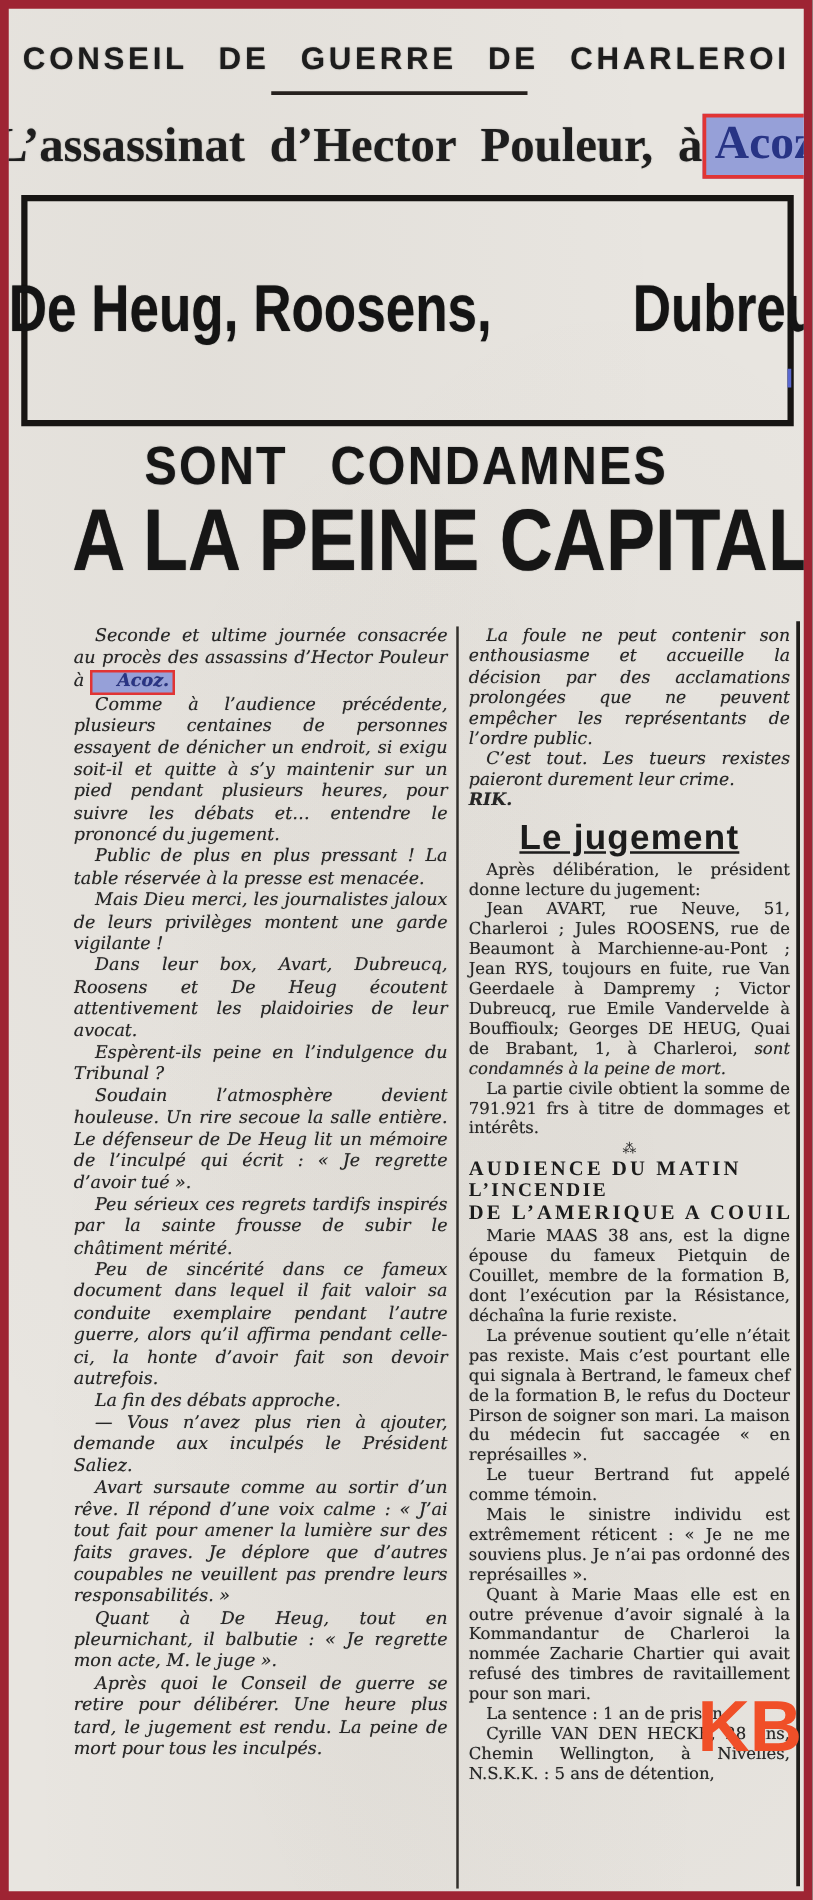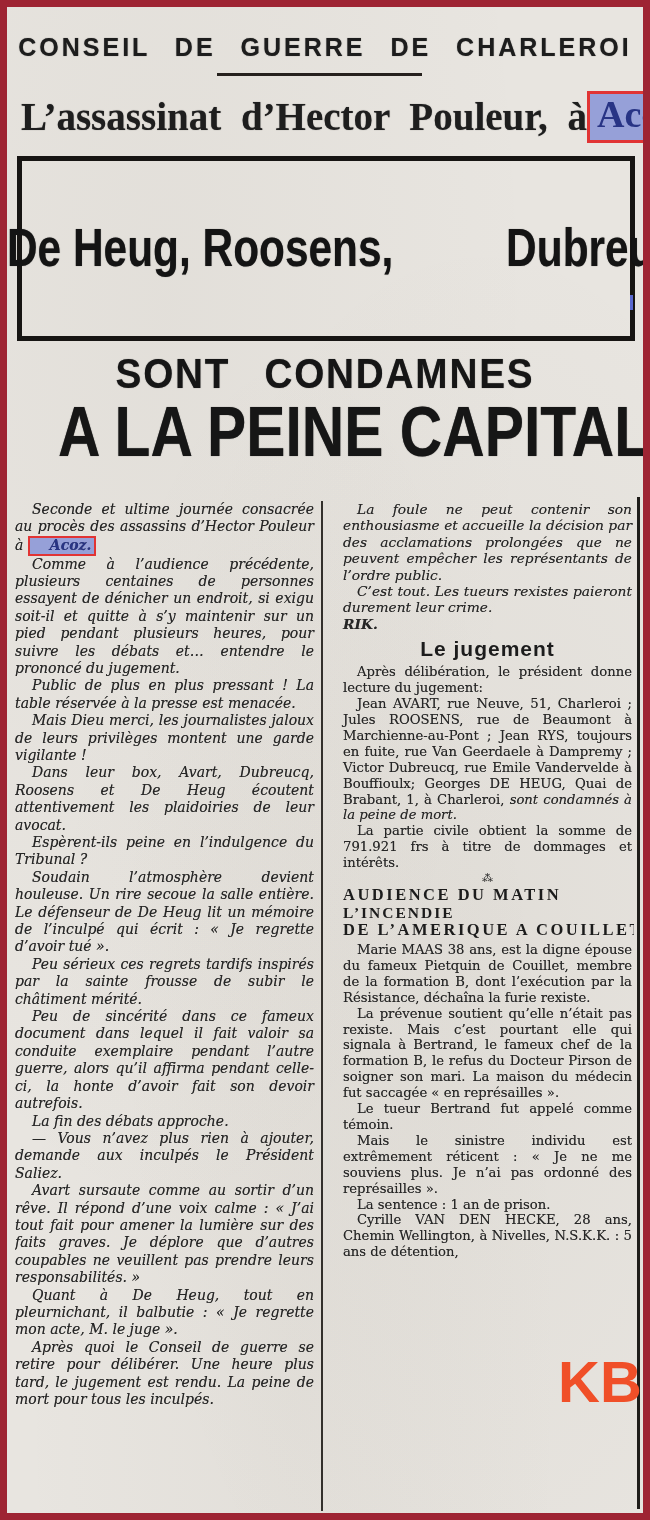--- a/index.html
+++ b/index.html
@@ -25,21 +25,21 @@
     letter-spacing:3px; word-spacing:15px;
     color:#1d1d1d;
     text-shadow:0 0 1px rgba(20,20,20,.55);
   }
   .kicker-rule {
     position:absolute; top:66px; left:210px; width:205px; height:3px;
     background:#26211e;
   }
   .headline-row {
     position:absolute; top:84px; left:14px; width:616px;
-    display:flex; align-items:center; justify-content:flex-start;
+    display:flex; align-items:center; justify-content:center;
   }
   .headline-text {
     font-family:"Liberation Serif", serif;
     font-weight:bold; font-size:39px;
     word-spacing:10px; letter-spacing:0px;
     color:#1e1e1e;
     text-shadow:0 0 1px rgba(20,20,20,.5);
     white-space:nowrap;
   }
   .acoz-badge {
@@ -85,47 +85,48 @@
     color:#161616;
     transform:scaleX(0.84);
     white-space:nowrap;
     text-shadow:0 0 1px rgba(10,10,10,.65);
   }
   .body-cols {
     position:absolute; top:494px; left:8px; width:619px; height:1010px;
     display:flex; overflow:hidden;
   }
   .col { overflow:hidden; }
-  .col-left { width:306px; padding-right:7px; }
+  .col-left { width:306px; padding-right:7px;margin-left:44px; }
   .col-divider { width:2px; background:#33302c; flex:none; }
-  .col-right { flex:1; padding-left:20px; padding-right:2px; }
+  .col-right { flex:1; padding-left:8px; padding-right:2px; }
   .col-left p {
     font-size:14px; line-height:17.4px;
     font-style:italic;
     text-align:justify; text-indent:17px;
     color:#262626;
     text-shadow:0 0 0.6px rgba(30,30,30,.55);
   }
   .col-right p {
     font-size:13.2px; line-height:15.9px;
     text-align:justify; text-indent:14px;
     color:#262626;
     text-shadow:0 0 0.6px rgba(30,30,30,.5);
   }
   .col-right p.ital { font-style:italic; font-size:13.8px; line-height:16.4px; }
   .byline {
     text-align:left; font-style:italic; font-weight:bold;
     padding-right:16px; text-indent:0 !important;
   }
   .jugement-heading {
     font-family:"Liberation Sans", sans-serif;
-    font-weight:bold; font-size:21px;
+    font-weight:bold; font-size:28px;
     text-align:center; letter-spacing:1px;
     margin:5px 0 3px 0;
     color:#1c1c1c;
+    text-decoration:underline;
   }
   .acoz-inline {
     display:inline-block;
     background:#96a0d8;
     border:2px solid #e13434;
     color:#283485;
     font-weight:bold;
     padding:0 3px 1px 3px;
     line-height:1.05;
     font-style:italic;
@@ -209,20 +210,21 @@
       <div class="section-heading">
         <div class="l1">AUDIENCE DU MATIN</div>
         <div class="l2">L’INCENDIE</div>
         <div class="l3">DE L’AMERIQUE A COUILLET</div>
       </div>
 
       <p>Marie MAAS 38 ans, est la digne épouse du fameux Pietquin de Couillet, membre de la formation B, dont l’exécution par la Résistance, déchaîna la furie rexiste.</p>
       <p>La prévenue soutient qu’elle n’était pas rexiste. Mais c’est pourtant elle qui signala à Bertrand, le fameux chef de la formation B, le refus du Docteur Pirson de soigner son mari. La maison du médecin fut saccagée « en représailles ».</p>
       <p>Le tueur Bertrand fut appelé comme témoin.</p>
       <p>Mais le sinistre individu est extrêmement réticent : « Je ne me souviens plus. Je n’ai pas ordonné des représailles ».</p>
+      <p>Quant à Marie Maas elle est en outre prévenue d’avoir signalé à la Kommandantur de Charleroi la nommée Zacharie Chartier qui avait refusé des timbres de ravitaillement pour son mari.</p>
       <p>La sentence : 1 an de prison.</p>
       <p>Cyrille VAN DEN HECKE, 28 ans, Chemin Wellington, à Nivelles, N.S.K.K. : 5 ans de détention,</p>
     </div>
   </div>
 
   <div class="right-rule"></div>
   <div class="blue-tick"></div>
 
   <div class="watermark">KBR</div>
 

